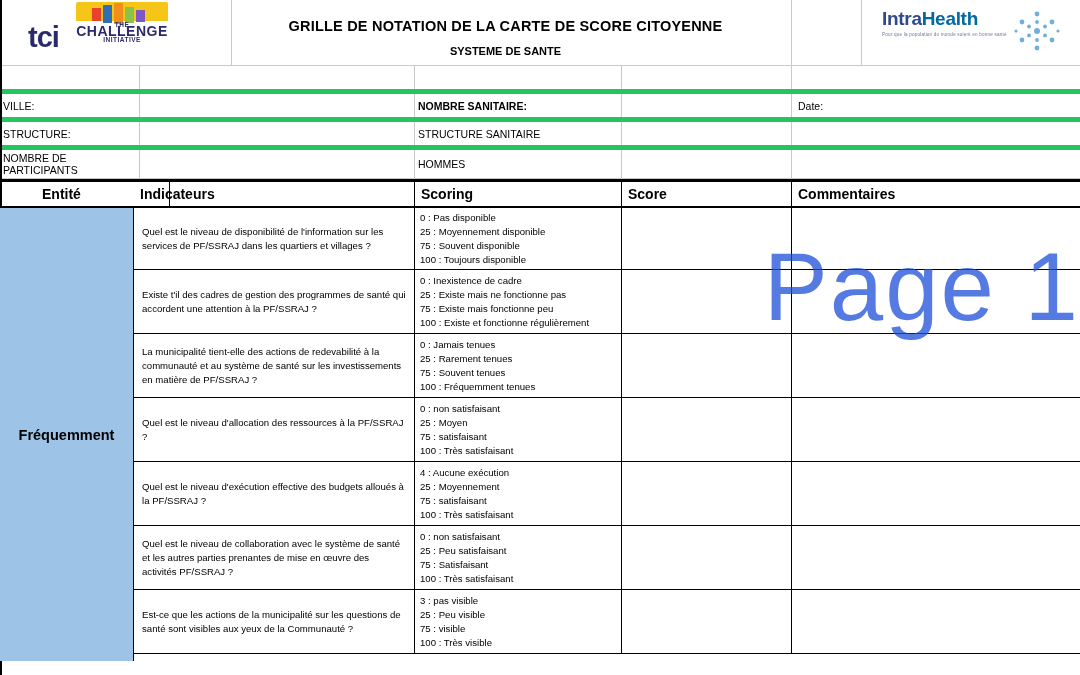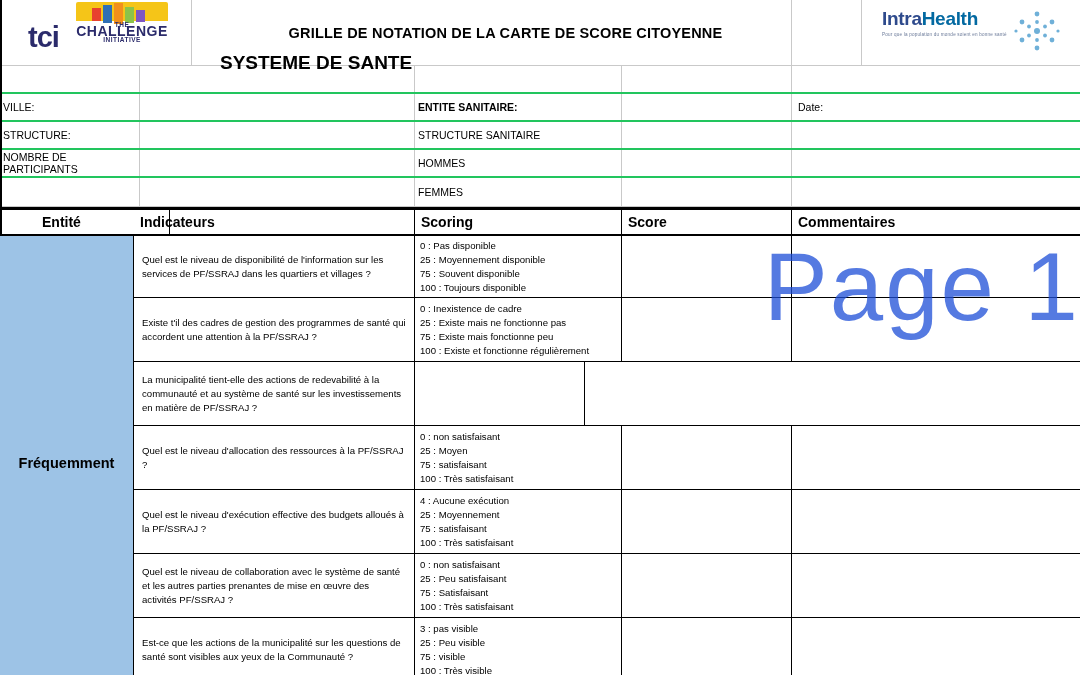--- a/index.html
+++ b/index.html
@@ -37,36 +37,36 @@
     position: relative;
     height: 66px;
     border-bottom: 1px solid #c9c9c9;
   }
   .hdr-cell {
     position: absolute;
     top: 0;
     height: 66px;
     border-right: 1px solid #c9c9c9;
   }
-  .hdr-logo-left { left: 0; width: 192px; }
+  .hdr-logo-left { left: 0; width: 232px; }
   .hdr-title { left: 220px; width: 572px; }
   .hdr-blank { left: 792px; width: 70px; }
   .hdr-logo-right { left: 862px; width: 218px; border-right: none; }
 
   .title-main {
     text-align: center;
     font-size: 14.5px;
     font-weight: bold;
     color: #000;
-    padding-top: 25px;
+    padding-top: 18px;
     letter-spacing: .2px;
   }
   .title-sub {
-    text-align: left;
-    font-size: 19px;
+    text-align: center;
+    font-size: 11px;
     font-weight: bold;
     color: #000;
     padding-top: 11px;
   }
 
   
   .tci-logo {
     position: absolute;
     left: 28px; top: 2px;
     width: 140px; height: 58px;
@@ -114,21 +114,21 @@
   .ih-dots { position: absolute; right: 2px; top: 2px; width: 46px; height: 42px; }
 
   
   .info {
     position: relative;
     border-bottom: 1px solid #c9c9c9;
   }
   .info-row {
     position: relative;
     height: 28px;
-    border-bottom: 2px solid #22c55e;
+    border-bottom: 5px solid #22c55e;
   }
   .info-row:last-child { border-bottom: none; }
   .info-cell {
     position: absolute;
     top: 0; bottom: 0;
     border-right: 1px solid #c9c9c9;
     font-size: 10.5px;
     color: #000;
     display: flex;
     align-items: center;
@@ -270,42 +270,35 @@
     <div class="info-row">
       <div class="info-cell c-a"></div>
       <div class="info-cell c-b"></div>
       <div class="info-cell c-c"></div>
       <div class="info-cell c-d"></div>
       <div class="info-cell c-e"></div>
     </div>
     <div class="info-row">
       <div class="info-cell c-a">VILLE:</div>
       <div class="info-cell c-b"></div>
-      <div class="info-cell c-c bold">ENTITE SANITAIRE:</div>
+      <div class="info-cell c-c bold">NOMBRE SANITAIRE:</div>
       <div class="info-cell c-d"></div>
       <div class="info-cell c-e">Date:</div>
     </div>
     <div class="info-row">
       <div class="info-cell c-a">STRUCTURE:</div>
       <div class="info-cell c-b"></div>
       <div class="info-cell c-c">STRUCTURE SANITAIRE</div>
       <div class="info-cell c-d"></div>
       <div class="info-cell c-e"></div>
     </div>
     <div class="info-row">
       <div class="info-cell c-a">NOMBRE DE PARTICIPANTS</div>
       <div class="info-cell c-b"></div>
       <div class="info-cell c-c">HOMMES</div>
-      <div class="info-cell c-d"></div>
-      <div class="info-cell c-e"></div>
-    </div>
-    <div class="info-row">
-      <div class="info-cell c-a"></div>
-      <div class="info-cell c-b"></div>
-      <div class="info-cell c-c">FEMMES</div>
       <div class="info-cell c-d"></div>
       <div class="info-cell c-e"></div>
     </div>
   </div>
 
   <div class="table-wrap">
     <div class="thead">
       <div class="th t-ent">Entité</div>
       <div class="th t-ind">Indicateurs</div>
       <div class="th t-sco">Scoring</div>
@@ -335,20 +328,26 @@
               <div class="sco-line">0 : Inexistence de cadre</div>
               <div class="sco-line">25 : Existe mais ne fonctionne pas</div>
               <div class="sco-line">75 : Existe mais fonctionne peu</div>
               <div class="sco-line">100 : Existe et fonctionne régulièrement</div>
             </div>
             <div class="cell cell-scr"></div>
             <div class="cell cell-com"></div>
           </div>
           <div class="trow" style="height: 64px;">
             <div class="cell cell-ind">La municipalité tient-elle des actions de redevabilité à la communauté et au système de santé sur les investissements en matière de PF/SSRAJ ?</div>
+            <div class="cell cell-sco">
+              <div class="sco-line">0 : Jamais tenues</div>
+              <div class="sco-line">25 : Rarement tenues</div>
+              <div class="sco-line">75 : Souvent tenues</div>
+              <div class="sco-line">100 : Fréquemment tenues</div>
+            </div>
             <div class="cell cell-scr"></div>
             <div class="cell cell-com"></div>
           </div>
           <div class="trow" style="height: 64px;">
             <div class="cell cell-ind">Quel est le niveau d'allocation des ressources à la PF/SSRAJ ?</div>
             <div class="cell cell-sco">
               <div class="sco-line">0 : non satisfaisant</div>
               <div class="sco-line">25 : Moyen</div>
               <div class="sco-line">75 : satisfaisant</div>
               <div class="sco-line">100 : Très satisfaisant</div>

